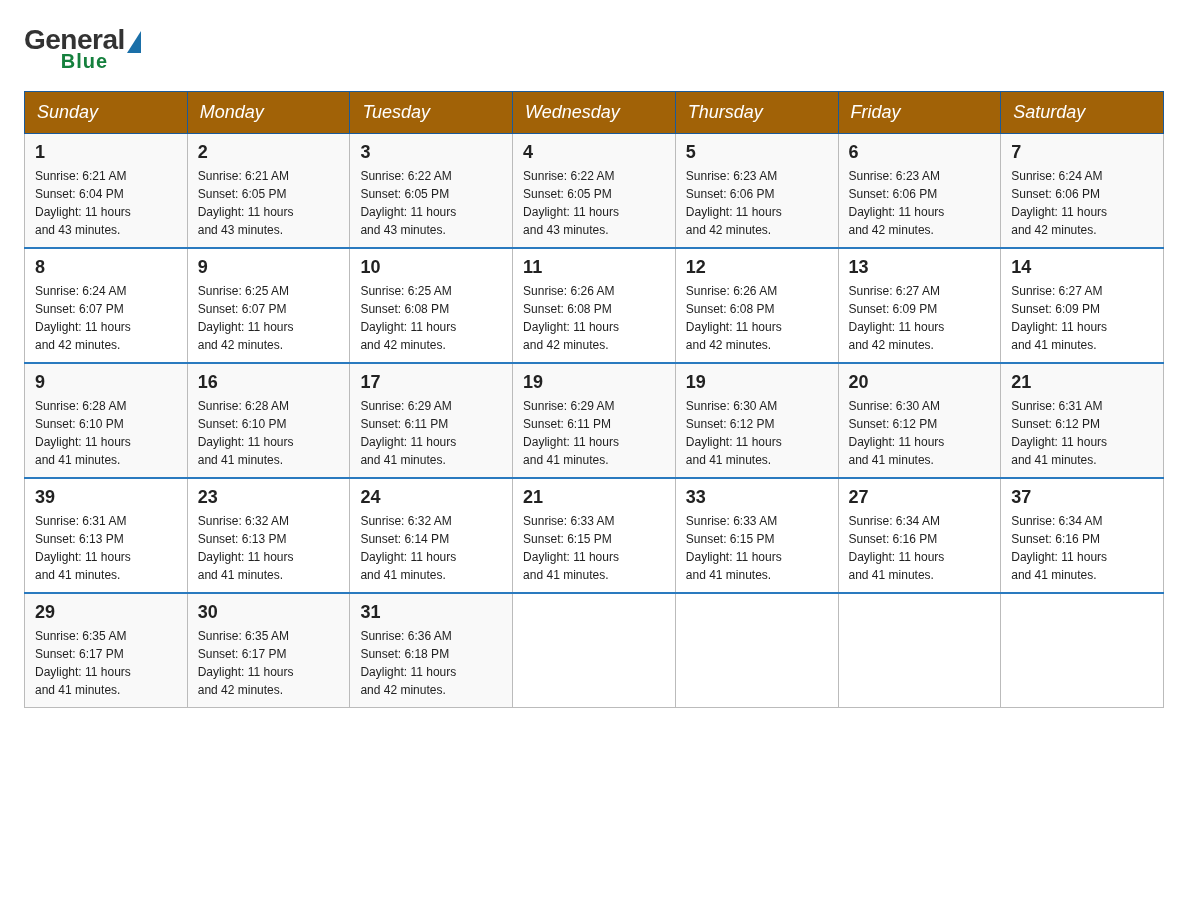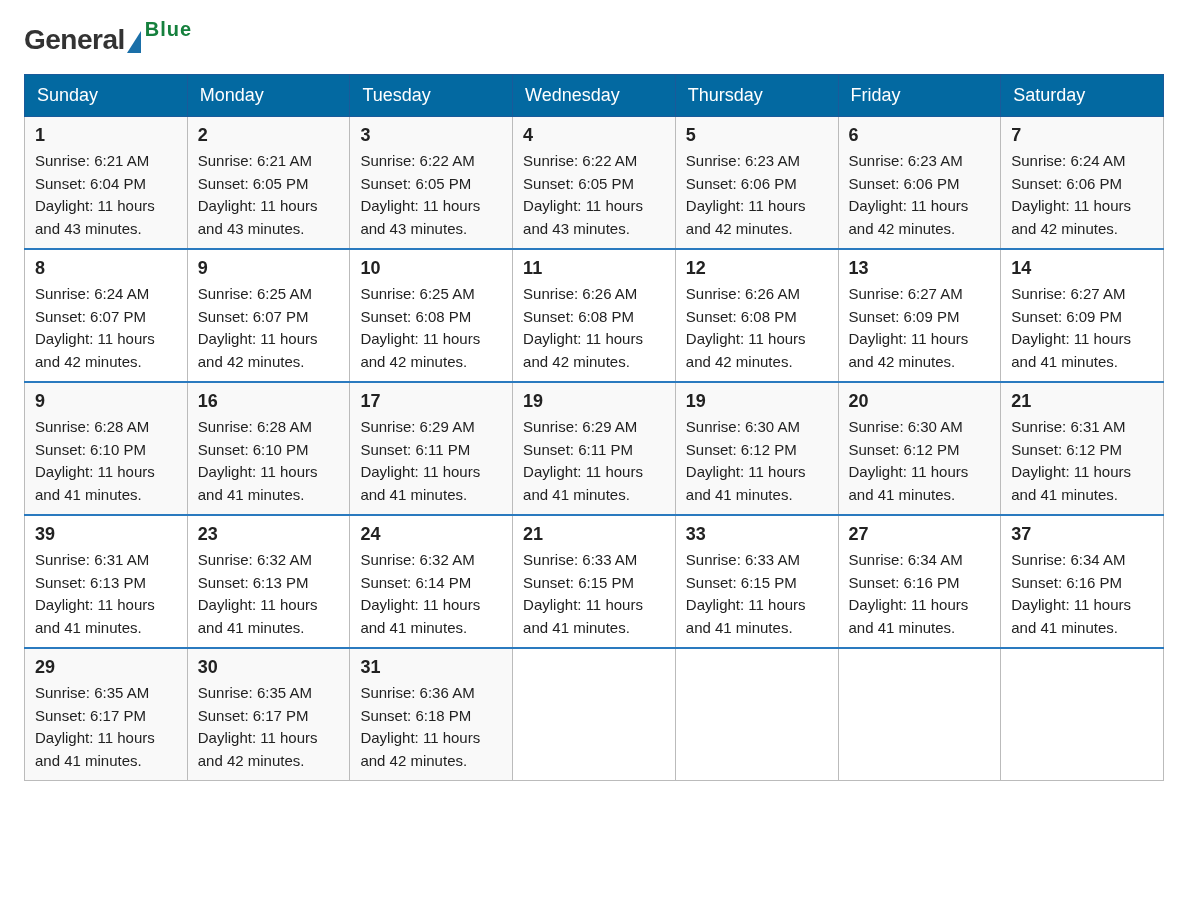--- a/index.html
+++ b/index.html
@@ -11,22 +11,22 @@
       min-height: 918px;
     }
     .header-area {
       display: flex;
       justify-content: space-between;
       align-items: flex-start;
       margin-bottom: 18px;
     }
     .logo {
       display: flex;
-      flex-direction: row;
-      align-items: flex-start;
+      flex-direction: column;
+      align-items: center;
     }
     .logo-top {
       display: flex;
       align-items: center;
       font-size: 28px;
       font-weight: bold;
       color: #222;
       letter-spacing: -0.5px;
     }
     .logo-general { color: #333; font-size: 28px; font-weight: bold; }
@@ -63,27 +63,28 @@
       color: #444;
       font-family: Georgia, serif;
       margin-top: 4px;
     }
     .calendar {
       width: 100%;
       border-collapse: collapse;
       border: 1px solid #999;
     }
     .calendar th {
-      background-color: #0369a1;
+      background-color: #a16207;
       color: #fff;
       font-size: 18px;
       font-weight: normal;
       padding: 10px 12px;
       text-align: left;
       border: 1px solid #1a5a9a;
+      font-style: italic;
     }
     .calendar td {
       vertical-align: top;
       border: 1px solid #bbb;
       padding: 8px 10px;
       width: 14.28%;
       min-height: 110px;
       font-size: 13.5px;
       color: #222;
       background: #fff;
@@ -95,21 +96,21 @@
       background: #fff;
     }
     .day-number {
       font-size: 18px;
       font-weight: bold;
       color: #222;
       display: block;
       margin-bottom: 4px;
     }
     .day-info {
-      font-size: 15px;
+      font-size: 12px;
       color: #222;
       line-height: 1.5;
     }
     .empty-cell {
       background: #fff !important;
     }
     .row-separator td {
       border-top: 2px solid #2a7abf;
     }
   </style>

